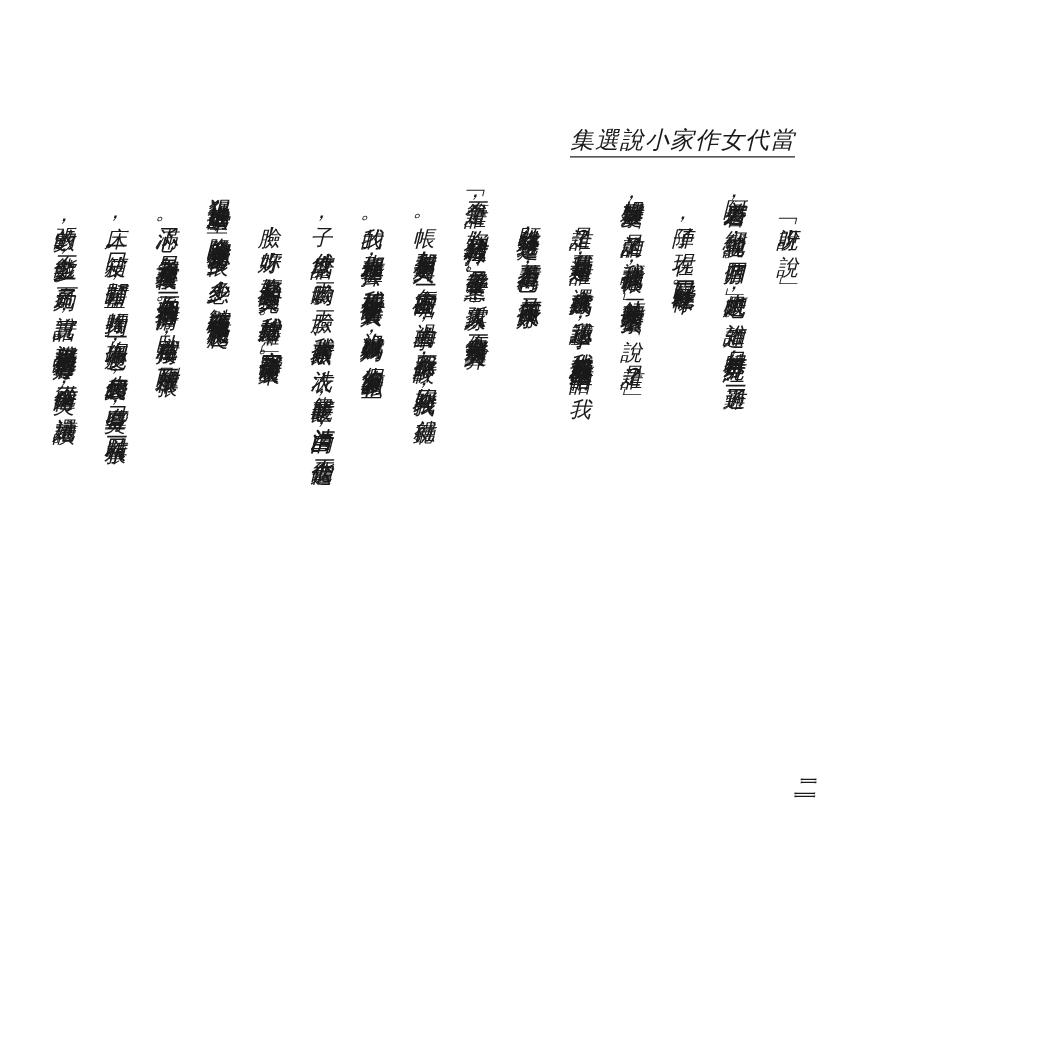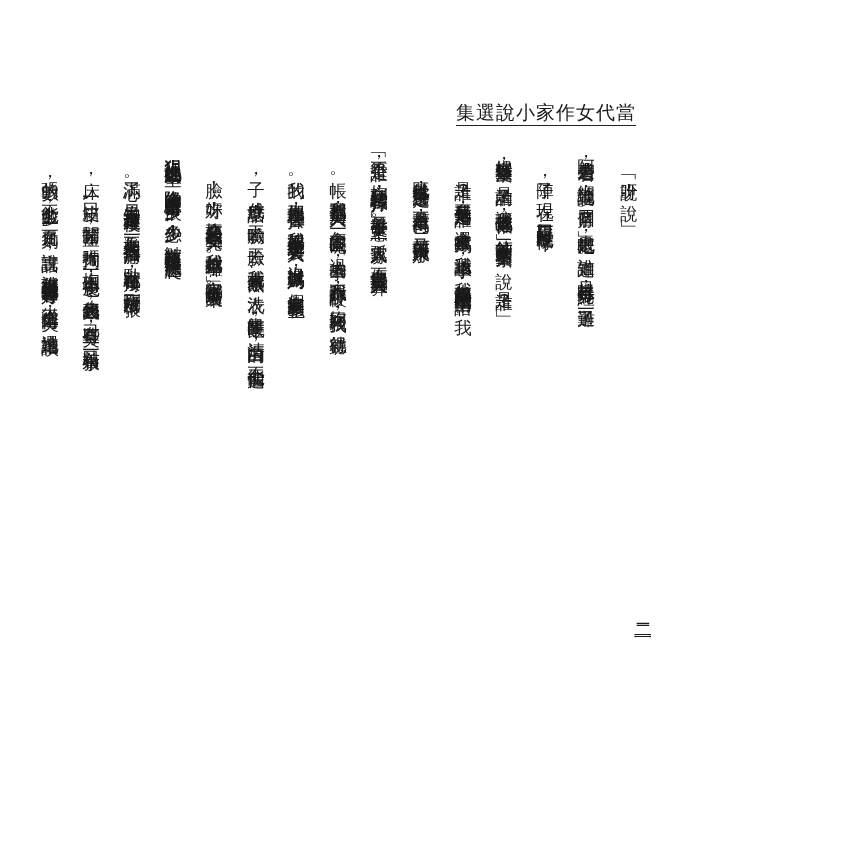--- a/index.html
+++ b/index.html
@@ -13,20 +13,21 @@
       position: relative;
       overflow: hidden;
       font-family: "DejaVu Serif", "Liberation Serif", serif;
       color: #1a1a1a;
     }
     .page {
       position: absolute;
       left: 0; top: 0;
       width: 850px; height: 829px;
       background: #ffffff;
+      font-style: italic;
     }
     .running-header {
       position: absolute;
       top: 100px;
       right: 214px;
       font-size: 19px;
       letter-spacing: 1px;
       line-height: 24px;
       border-bottom: 1.5px solid #222;
       padding-bottom: 1px;

